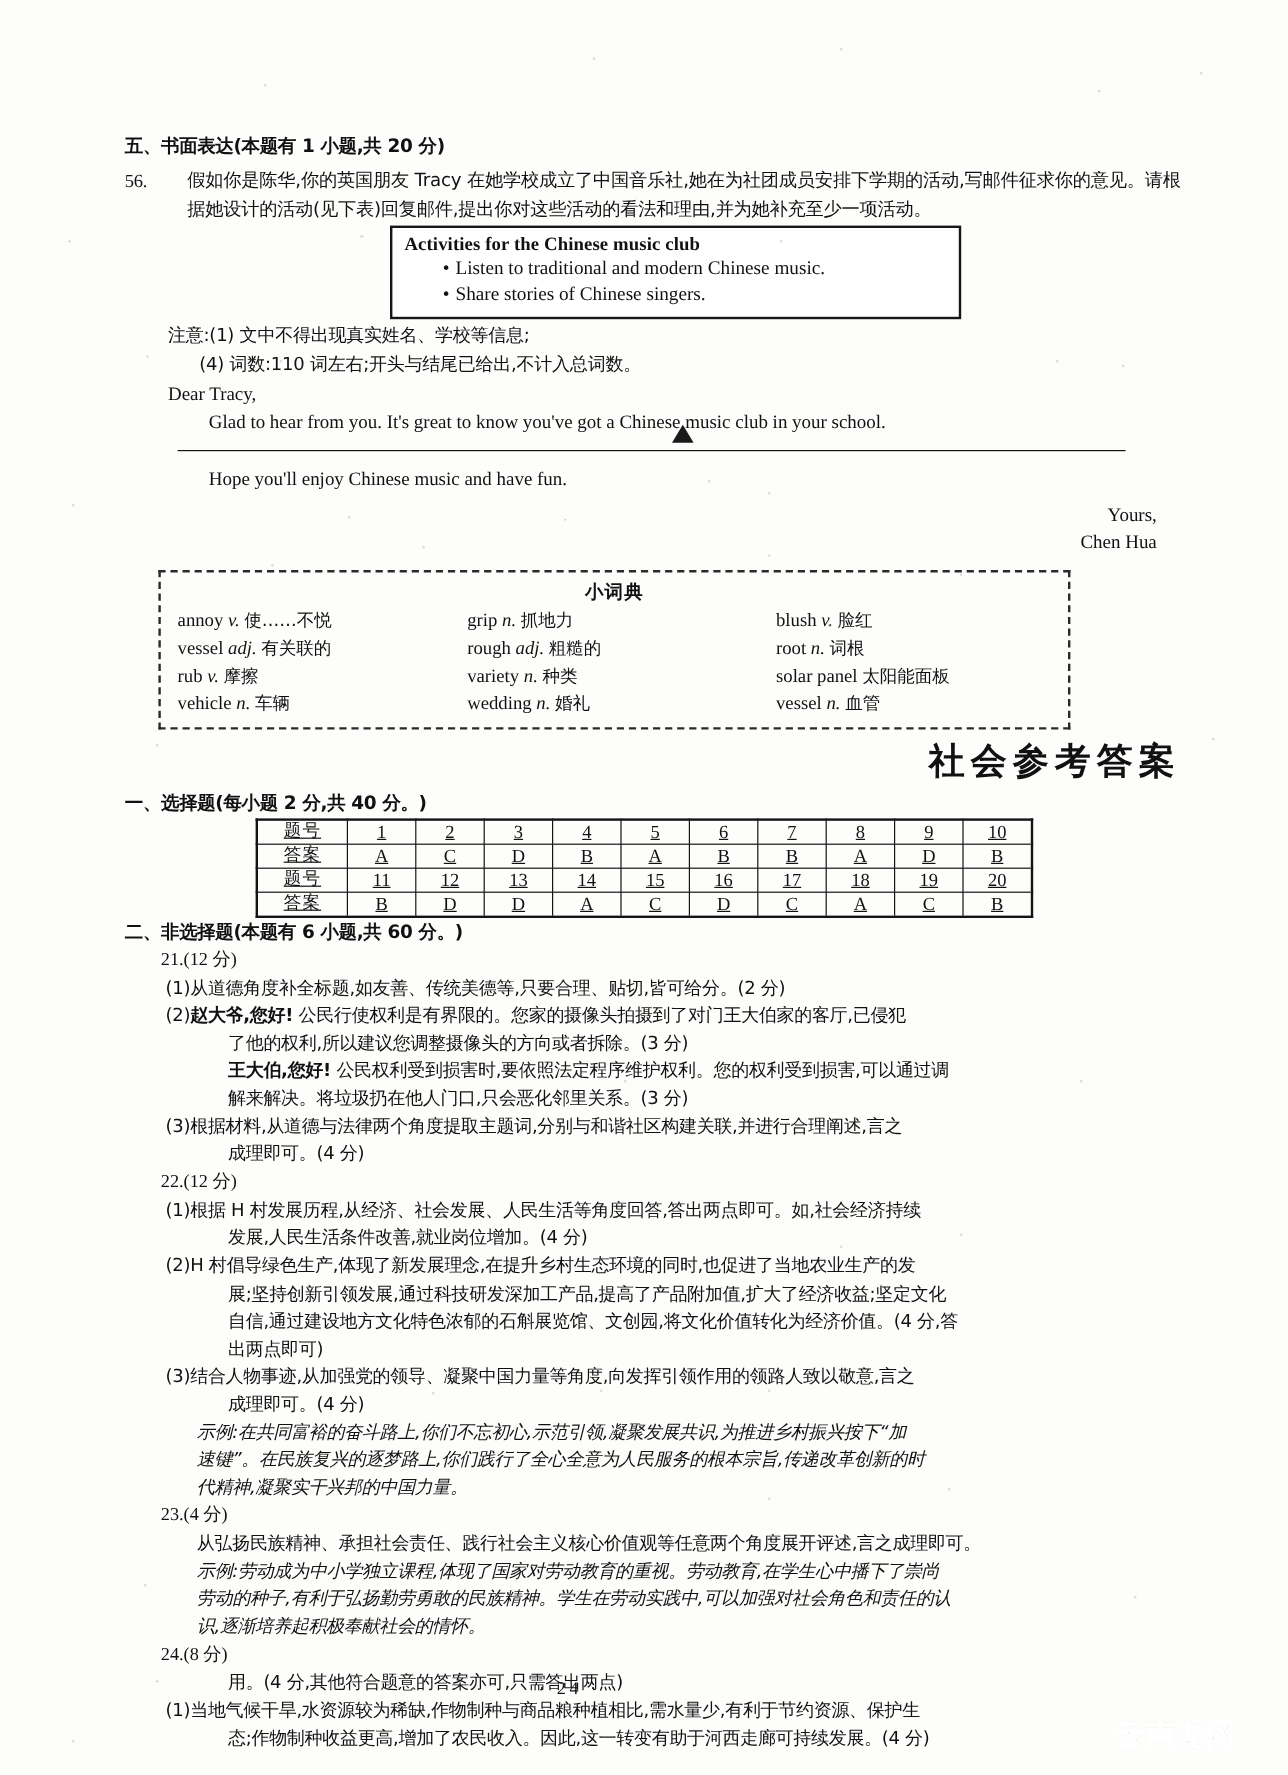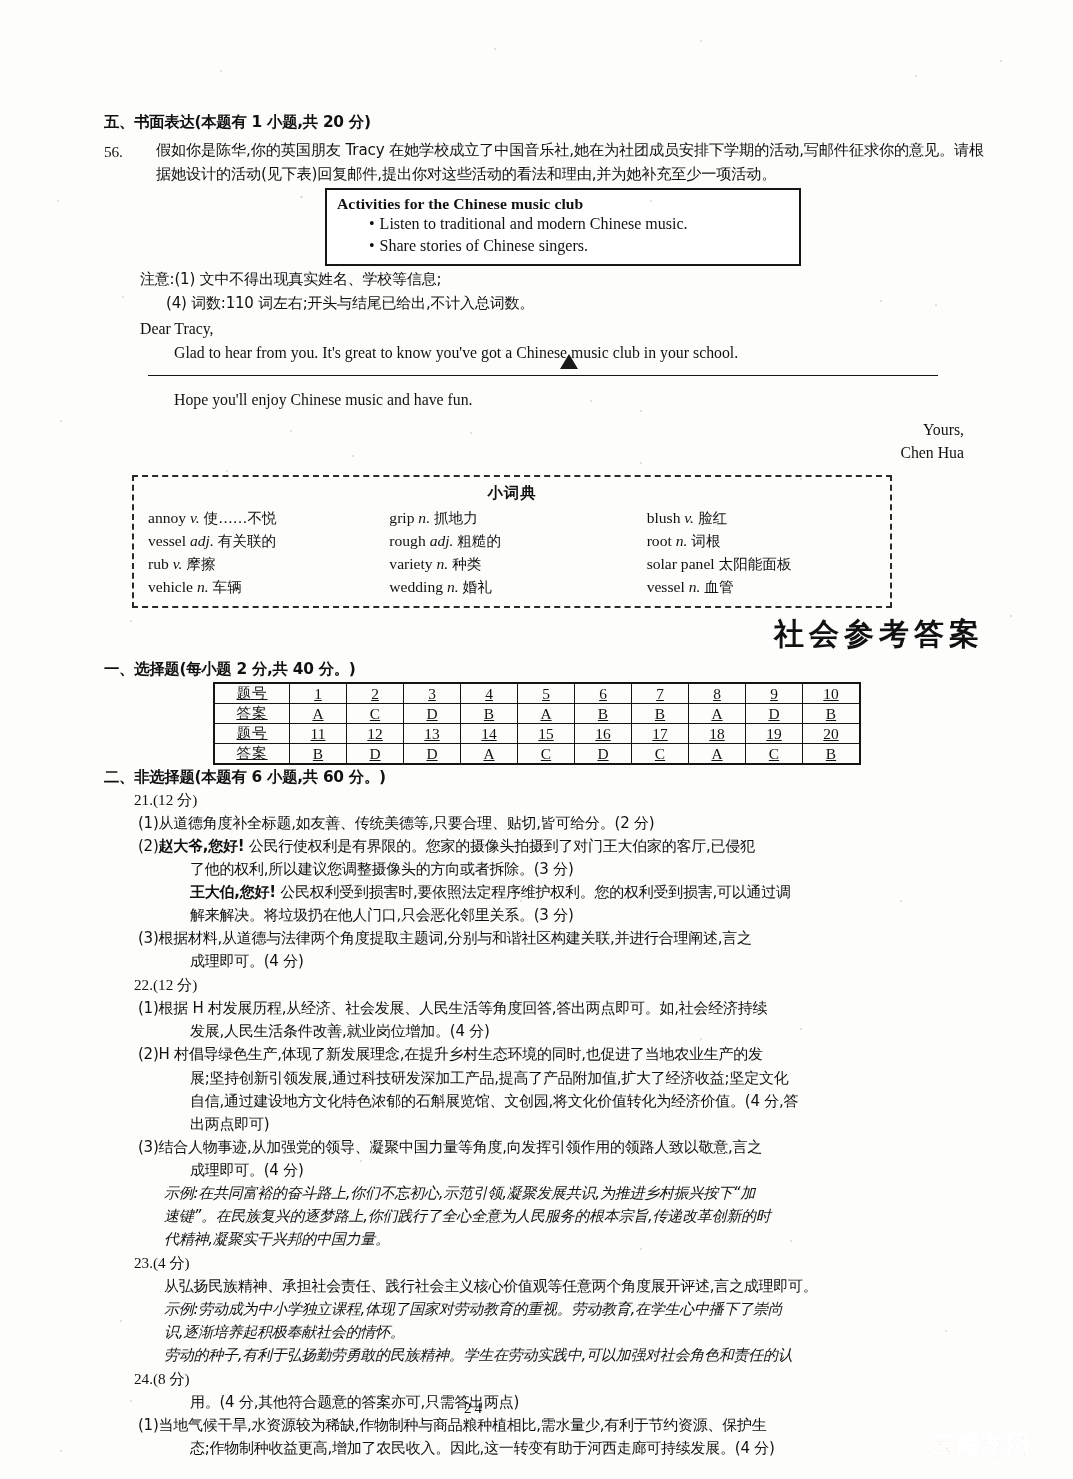--- a/index.html
+++ b/index.html
@@ -443,22 +443,22 @@
           <div class="qline">(3)结合人物事迹,从加强党的领导、凝聚中国力量等角度,向发挥引领作用的领路人致以敬意,言之</div>
           <div class="qline cont">成理即可。(4 分)</div>
           <div class="qline example">示例:在共同富裕的奋斗路上,你们不忘初心,示范引领,凝聚发展共识,为推进乡村振兴按下“加</div>
           <div class="qline example">速键”。在民族复兴的逐梦路上,你们践行了全心全意为人民服务的根本宗旨,传递改革创新的时</div>
           <div class="qline example">代精神,凝聚实干兴邦的中国力量。</div>
         </div>
         <div class="qblock">
           <div class="qnum">23.(4 分)</div>
           <div class="qline plain">从弘扬民族精神、承担社会责任、践行社会主义核心价值观等任意两个角度展开评述,言之成理即可。</div>
           <div class="qline example">示例:劳动成为中小学独立课程,体现了国家对劳动教育的重视。劳动教育,在学生心中播下了崇尚</div>
+          <div class="qline example">劳动的种子,有利于弘扬勤劳勇敢的民族精神。学生在劳动实践中,可以加强对社会角色和责任的认</div>
           <div class="qline example">识,逐渐培养起积极奉献社会的情怀。</div>
-          <div class="qline example">劳动的种子,有利于弘扬勤劳勇敢的民族精神。学生在劳动实践中,可以加强对社会角色和责任的认</div>
         </div>
         <div class="qblock">
           <div class="qnum">24.(8 分)</div>
           <div class="qline cont">用。(4 分,其他符合题意的答案亦可,只需答出两点)</div>
           <div class="qline">(1)当地气候干旱,水资源较为稀缺,作物制种与商品粮种植相比,需水量少,有利于节约资源、保护生</div>
           <div class="qline cont">态;作物制种收益更高,增加了农民收入。因此,这一转变有助于河西走廊可持续发展。(4 分)</div>
         </div>
       </div>
 
   </div>

